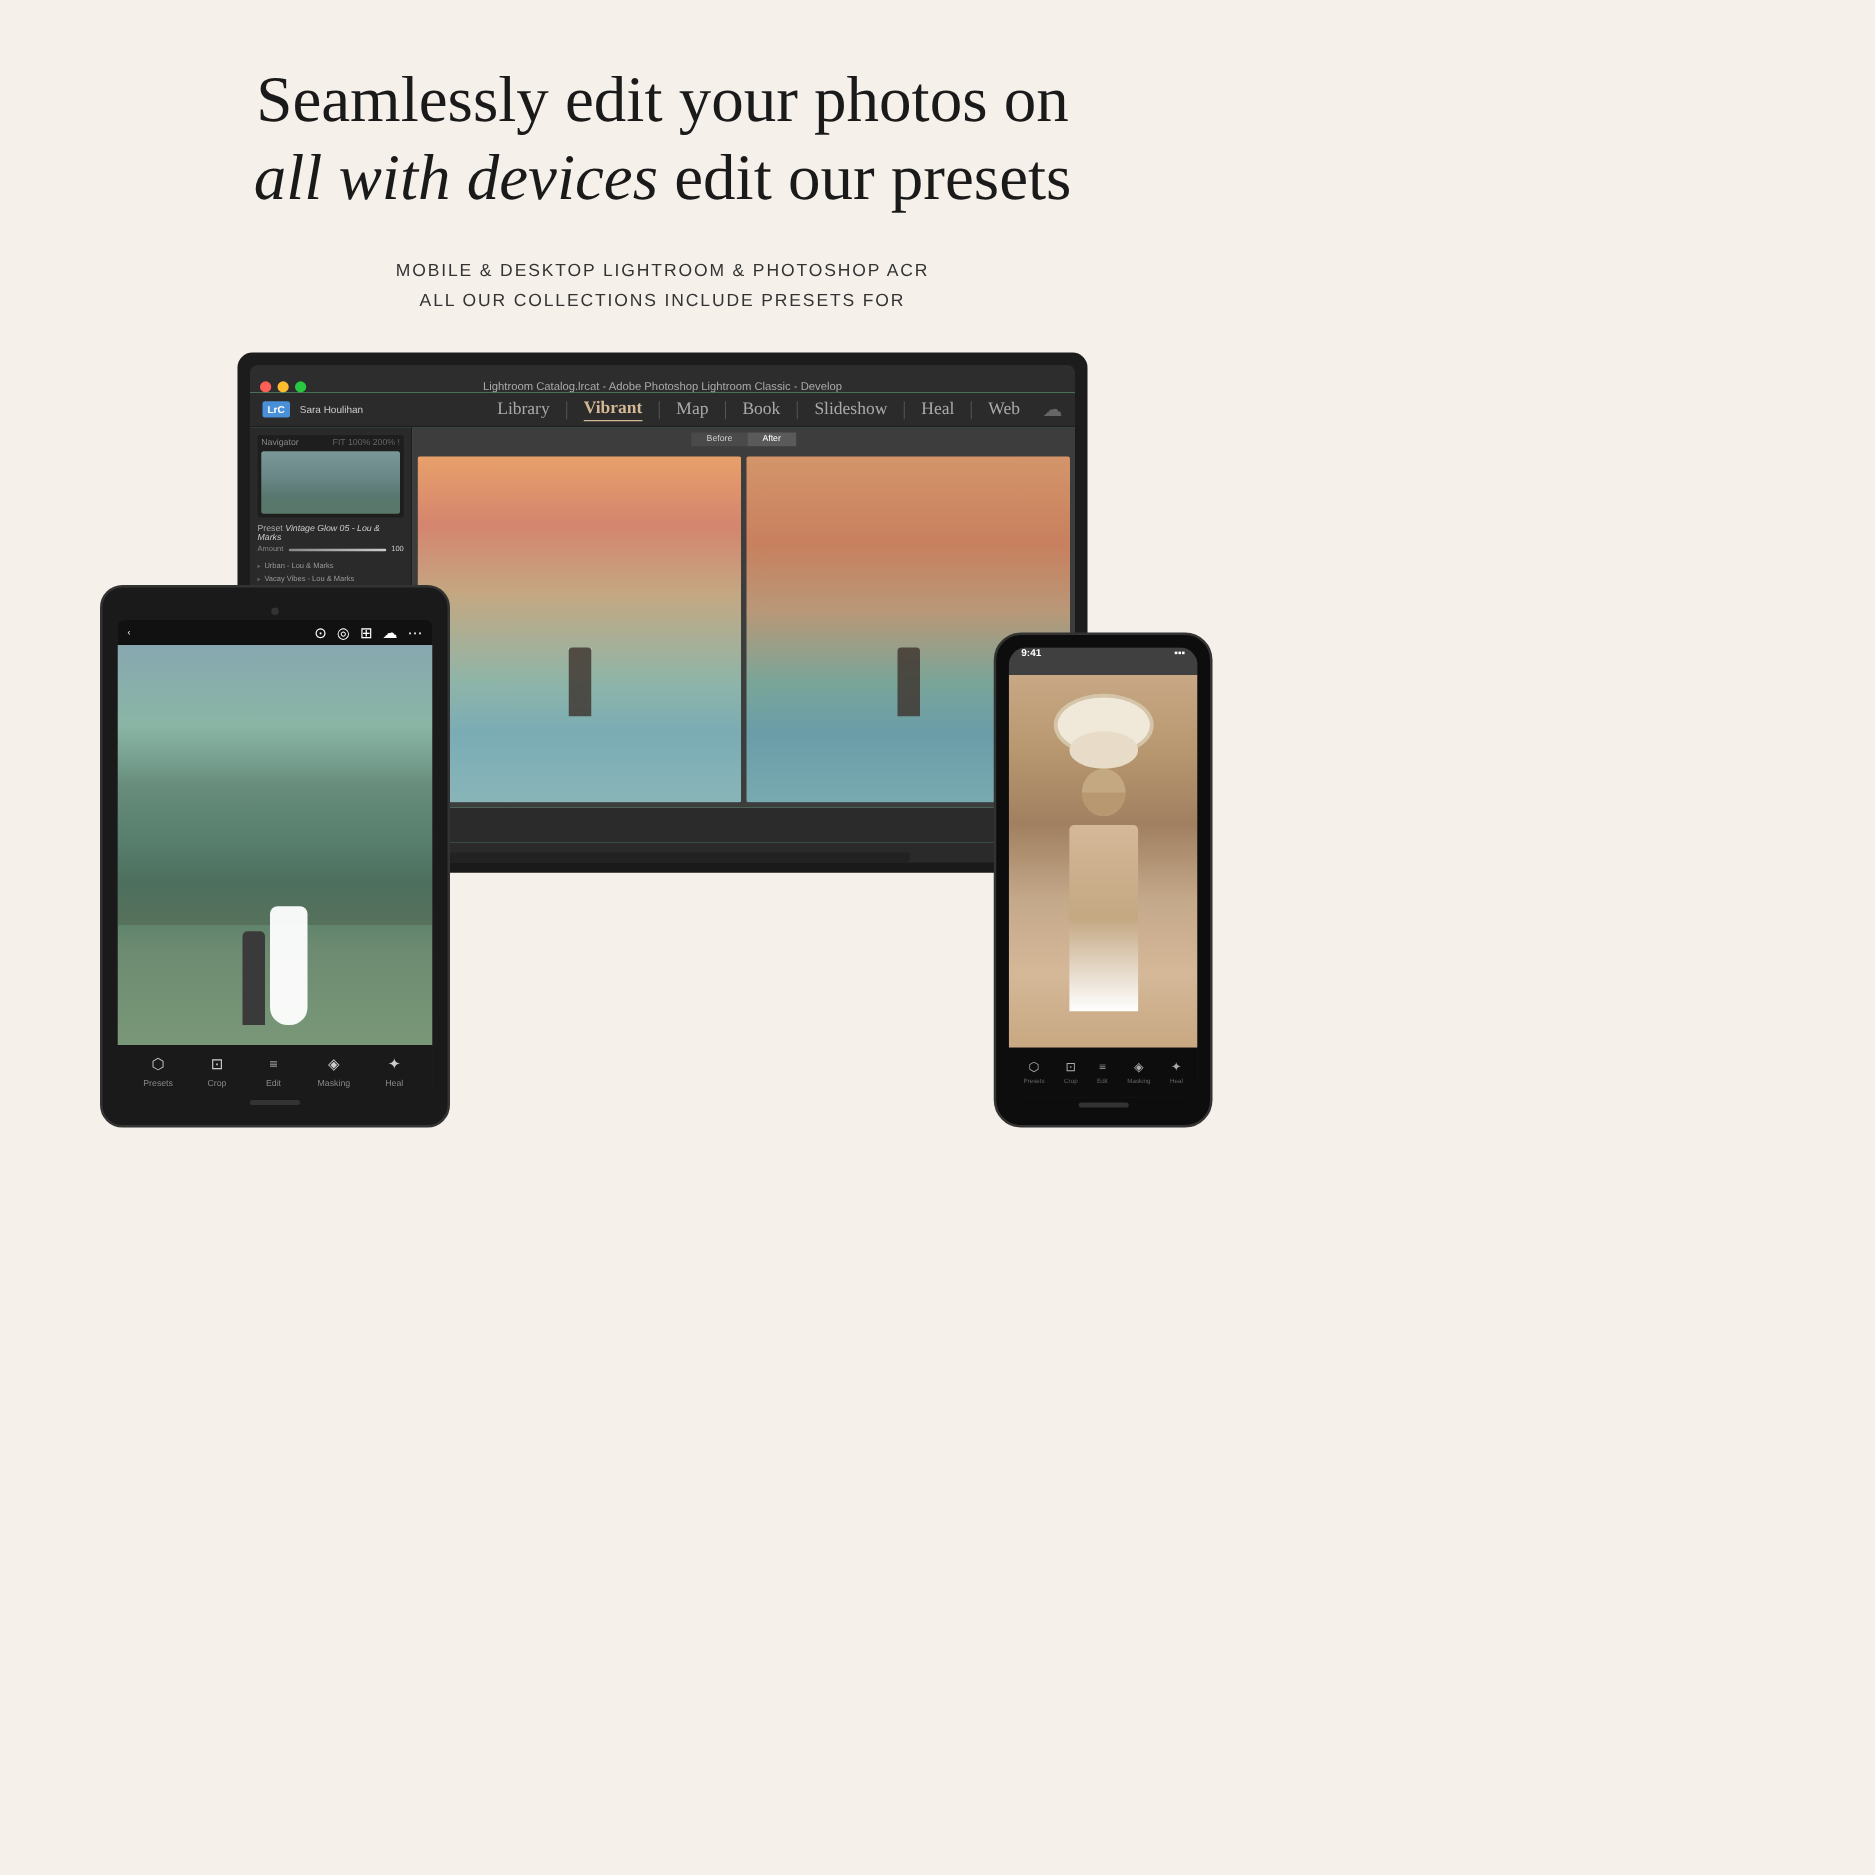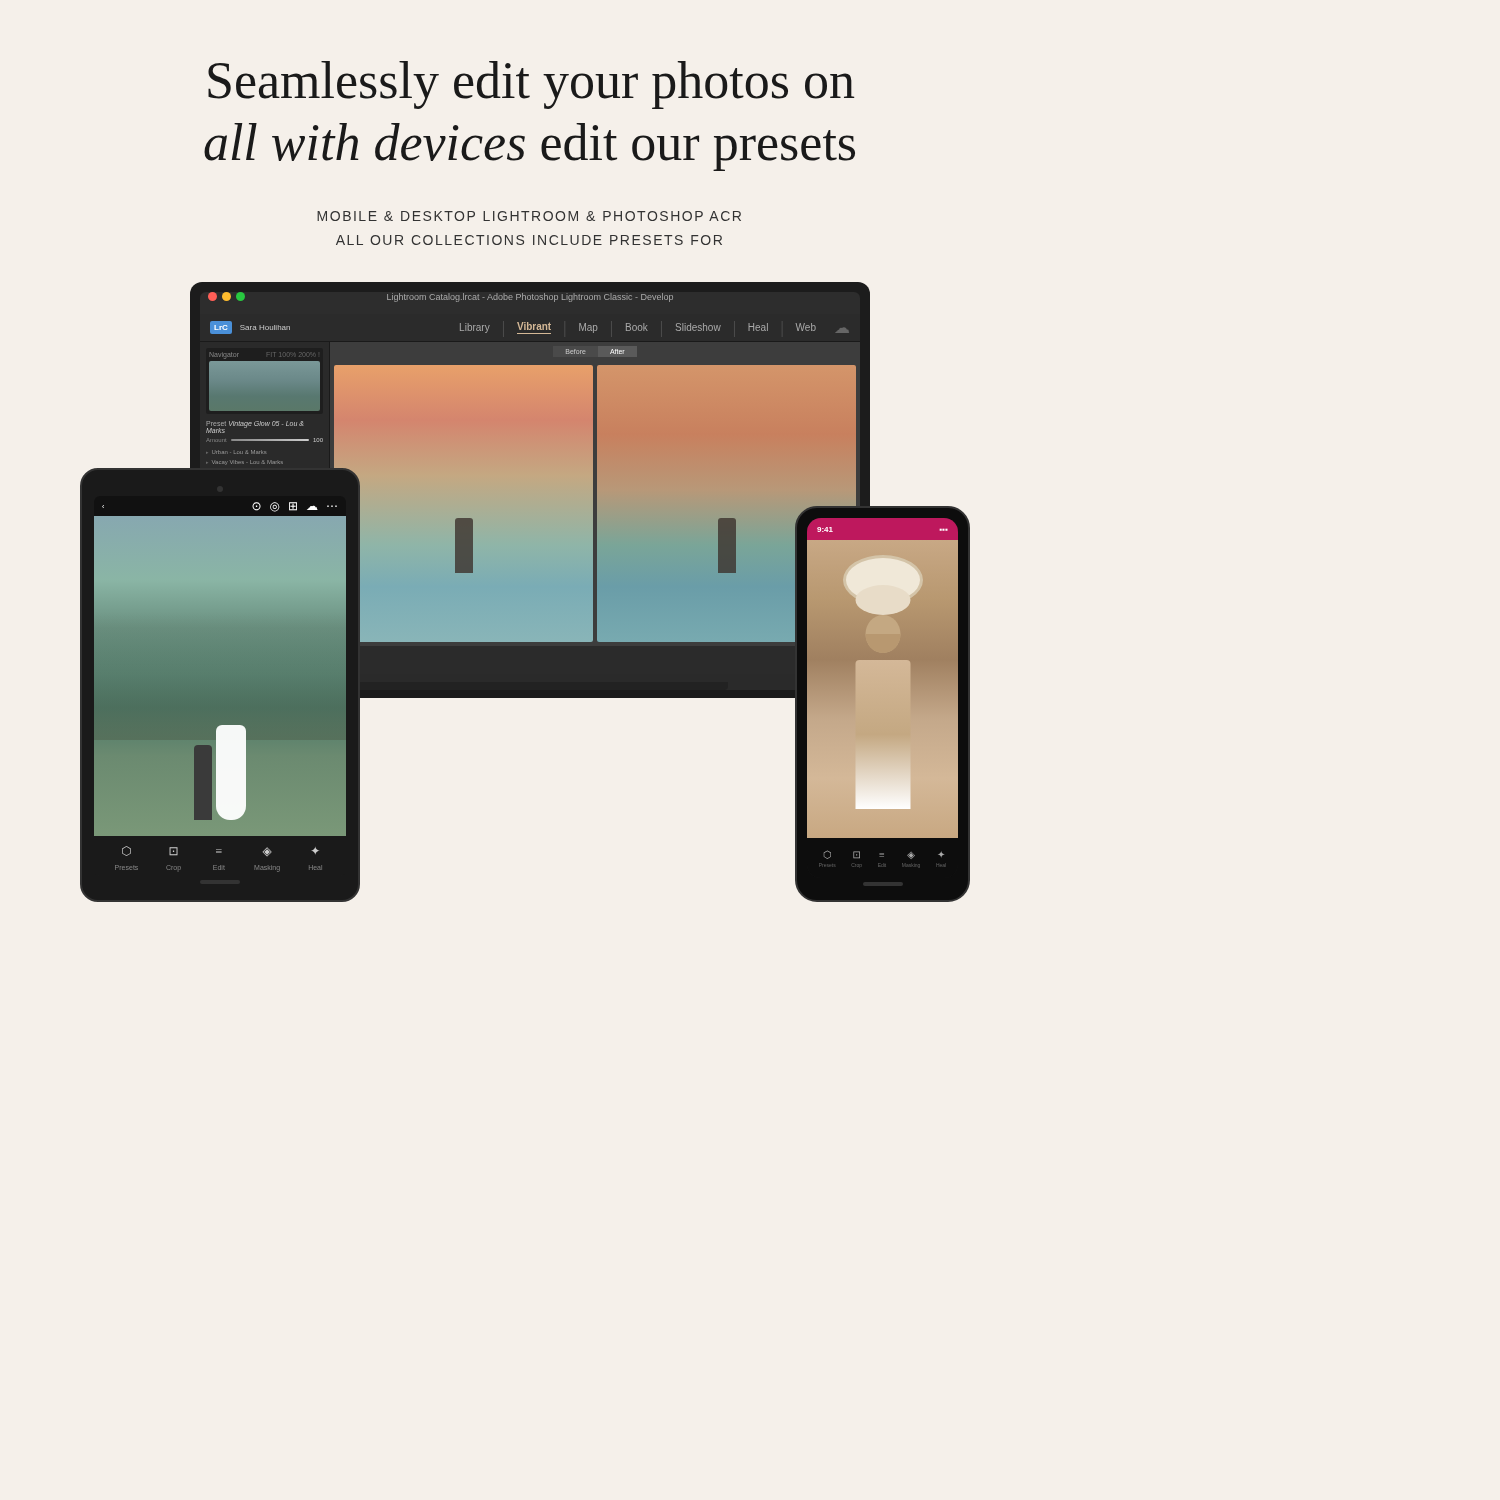--- a/index.html
+++ b/index.html
@@ -63,21 +63,21 @@
       border-radius: 12px 12px 0 0;
       padding: 10px 10px 0 10px;
       position: relative;
     }
 
     .laptop-titlebar {
       background: #2d2d2d;
       border-radius: 6px 6px 0 0;
       height: 22px;
       display: flex;
-      align-items: flex-start;
+      align-items: flex-end;
       padding: 0 8px;
       position: relative;
     }
 
     .traffic-lights {
       display: flex;
       gap: 5px;
       align-items: center;
     }
 
@@ -133,22 +133,22 @@
 
     .lr-nav {
       display: flex;
       gap: 12px;
       margin-left: auto;
       align-items: center;
     }
 
     .lr-nav-item {
       color: #aaa;
-      font-size: 10px;
-      font-family: Liberation Sans, sans-serif;
+      font-size: 14px;
+      font-family: Liberation Serif, serif;
     }
 
     .lr-nav-item.active {
       color: #d4b896;
       font-weight: bold;
       border-bottom: 1px solid #d4b896;
       padding-bottom: 1px;
     }
 
     .lr-content {
@@ -508,24 +508,23 @@
 
     .phone-screen {
       background: #1a1a1a;
       border-radius: 14px;
       overflow: hidden;
       height: 360px;
       position: relative;
     }
 
     .phone-notch {
-      background: #be185d;
+      background: #404040;
       height: 22px;
       display: flex;
-      align-items: center;
       justify-content: space-between;
       padding: 0 10px;
     }
 
     .phone-time {
       color: white;
       font-size: 8px;
       font-family: Arial, sans-serif;
       font-weight: bold;
     }

